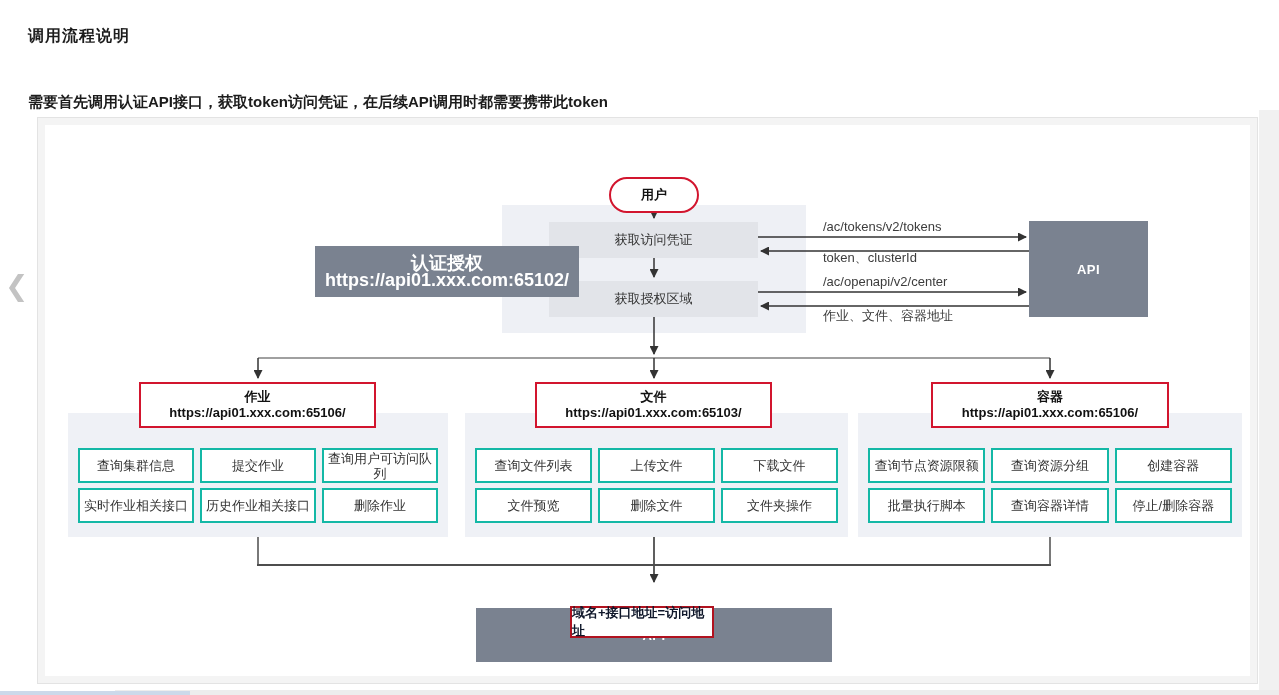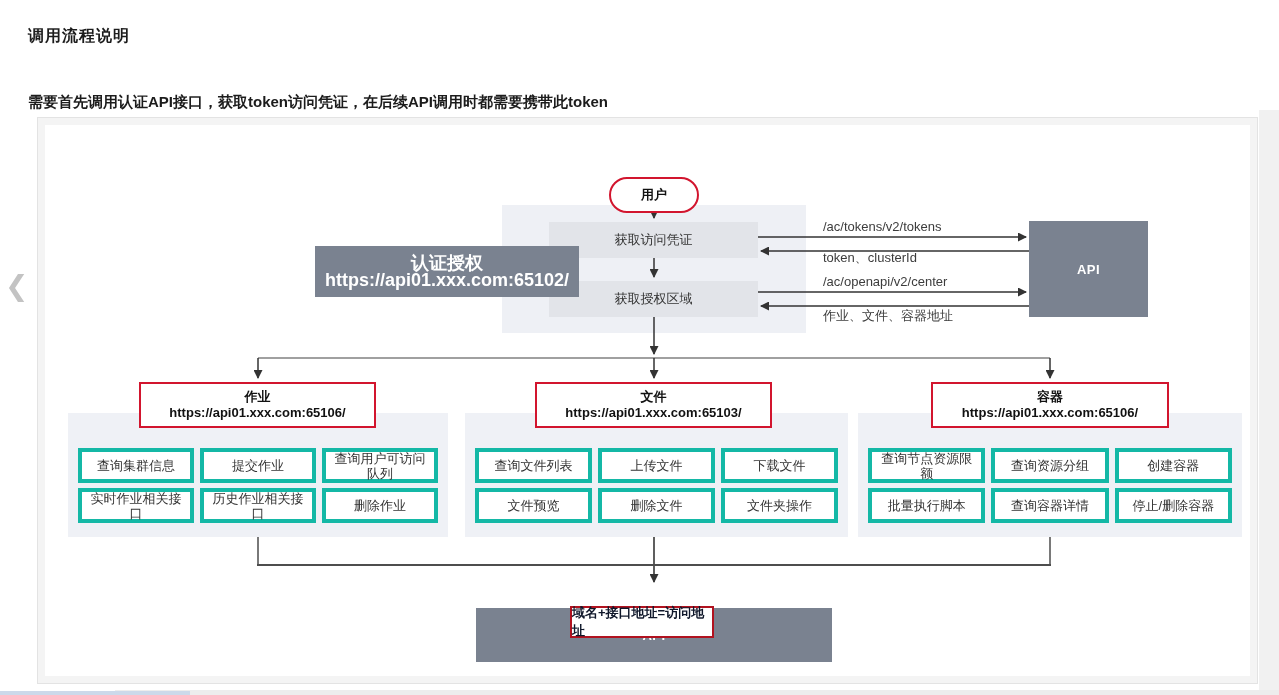--- a/index.html
+++ b/index.html
@@ -38,21 +38,21 @@
 
   .section-head { top:382px; height:46px; background:#fff; border:2px solid #d2152e; z-index:3;
                   display:flex; flex-direction:column; align-items:center; justify-content:center;
                   font-size:13px; font-weight:bold; color:#111; line-height:16px; text-align:center; }
   .sec0 { left:139px; width:237px; } .sec1 { left:535px; width:237px; } .sec2 { left:931px; width:238px; }
 
   .container-gray { top:413px; height:124px; background:#eff1f6; z-index:1; }
   .con0 { left:68px; width:380px; } .con1 { left:465px; width:383px; } .con2 { left:858px; width:384px; }
   .btn-grid { position:absolute; left:10px; right:10px; top:35px; display:grid;
               grid-template-columns:repeat(3,1fr); gap:5px 6px; }
-  .btn { height:35px; background:#fff; border:4px solid #14b8a6; display:flex; align-items:center; justify-content:center;
+  .btn { height:35px; background:#fff; border:2px solid #14b8a6; display:flex; align-items:center; justify-content:center;
          font-size:13px; color:#333; text-align:center; line-height:15px; padding:0 4px; }
 
   .result-box { left:570px; top:586px; width:144px; height:32px; background:#fff; border:2px solid #b1121f;
                 display:flex; align-items:center; justify-content:center; font-size:13px; font-weight:bold;
                 color:#0f172a; z-index:4;margin-top:20px; }
 
   .watermark { left:955px; top:662px; width:260px; font-size:18px; color:#d3d3d7; z-index:5; white-space:nowrap; }
 </style>
 </head>
 <body>

